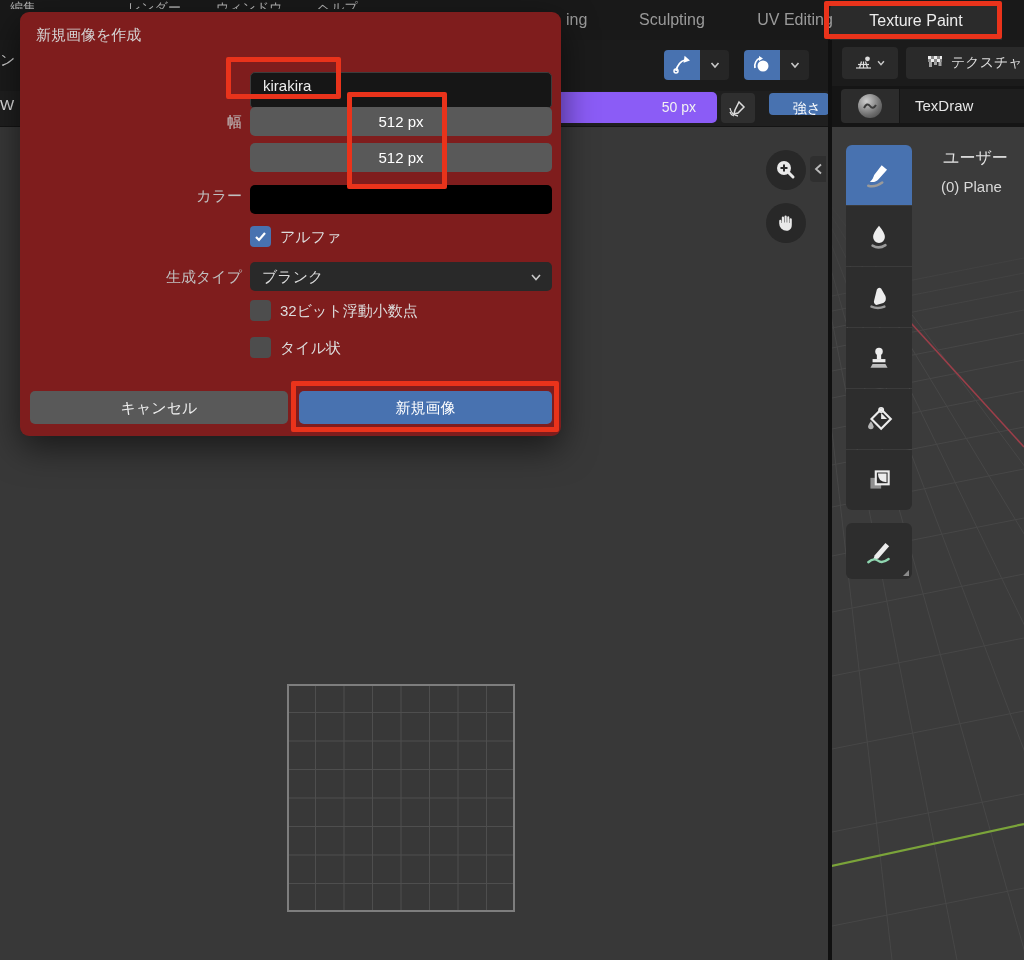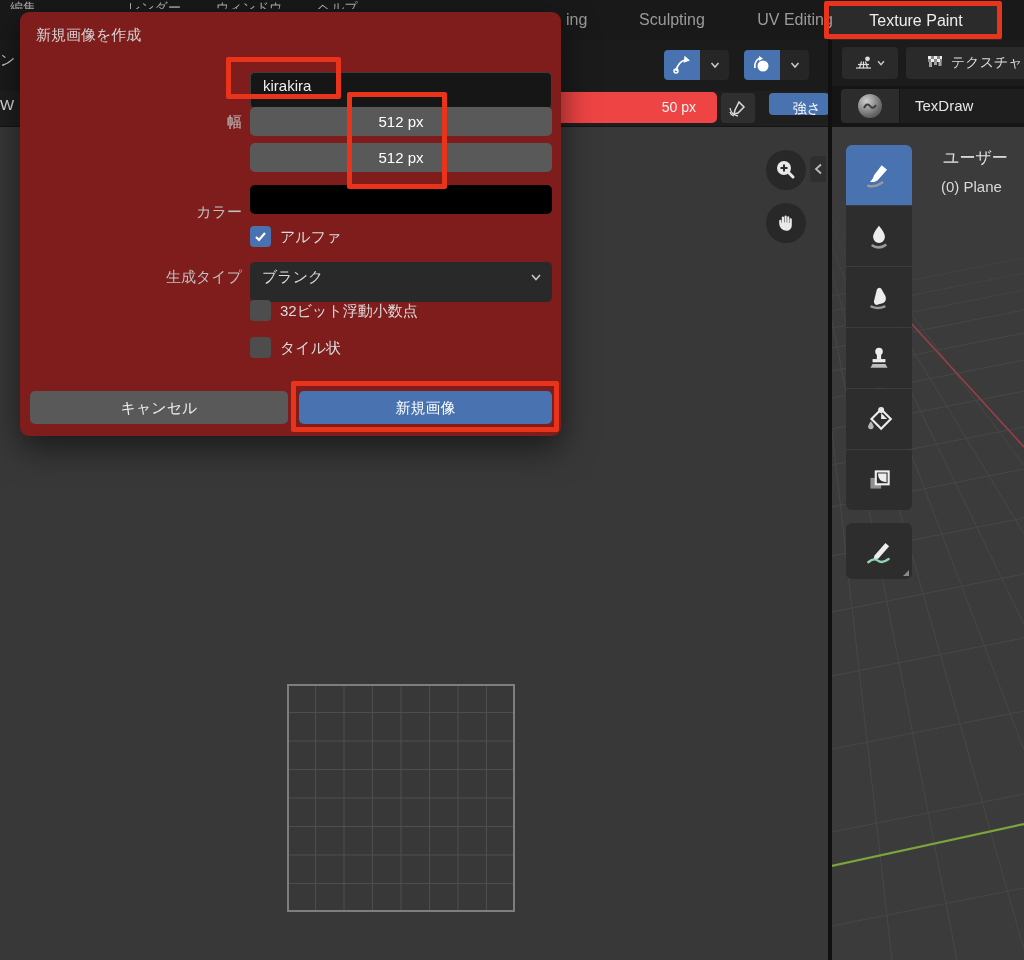--- a/index.html
+++ b/index.html
@@ -17,21 +17,21 @@
   .menu-frag { position:absolute; top:0; height:9px; overflow:hidden; color:#b5b5b5; font-size:13px; line-height:15px; }
   .wtab { position:absolute; top:0; height:40px; line-height:40px; font-size:16px; color:#9a9a9a; }
   #tab-active { top:2px; height:38px; line-height:38px; background:#2b2b2b; border-radius:8px 8px 0 0; color:#ececec; text-align:center; }
 
   
   #imged { left:0; top:40px; width:828px; height:920px; background:#383838; }
   #strip-a { left:0; top:40px; width:828px; height:51px; background:#1b1b1b; }
   #strip-b { left:0; top:91px; width:828px; height:36px; background:#1f1f1f; border-bottom:1px solid #141414; }
   .bluebtn { background:#4872b0; display:flex; align-items:center; justify-content:center; }
   .chevbtn { background:#262626; display:flex; align-items:center; justify-content:center; }
-  .slider { background:#ef4444; border-radius:5px; color:#f2f2f2; font-size:14px; }
+  .slider { background:#8b5cf6; border-radius:5px; color:#f2f2f2; font-size:14px; }
   #strength { background:#4872b0; border-radius:4px; color:#fff; font-size:14px; text-align:right; padding-right:8px; line-height:30px; }
   .gizmo { border-radius:50%; background:rgba(38,38,38,.88); display:flex; align-items:center; justify-content:center; }
   #collapse-tab { background:#2f2f2f; border-radius:4px 0 0 4px; display:flex; align-items:center; justify-content:center; }
   .edgefrag { color:#cfcfcf; font-size:15px; overflow:hidden; }
 
   
   #divider { left:828px; top:40px; width:4px; height:920px; background:#101010; }
   #rstrip-a { left:832px; top:40px; width:192px; height:46px; background:#1b1b1b; }
   #rstrip-b { left:832px; top:86px; width:192px; height:41px; background:#151515; }
   .hbtn { background:#2a2a2a; border-radius:4px; display:flex; align-items:center; justify-content:center; gap:4px; }
@@ -324,32 +324,32 @@
 
     <div class="dfield namefield" style="top:60px; height:37px;">
       <span>kirakira</span>
     </div>
 
     <div class="dlabel" style="top:95px; line-height:29px;">幅</div>
     <div class="dfield numfield" style="top:95px; height:29px;">512 px</div>
 
     <div class="dfield numfield" style="top:131px; height:29px;">512 px</div>
 
-    <div class="dlabel" style="top:185px; line-height:29px;">カラー</div>
+    <div class="dlabel" style="top:169px; line-height:29px;">カラー</div>
     <div class="dfield" id="colorfield" style="top:173px; height:29px;"></div>
 
     <div class="cb on" style="top:214px;">
       <svg width="13" height="13" viewBox="0 0 13 13">
           <polyline points="2,7 5,10 11,3" stroke="#ffffff" stroke-width="2.2" fill="none"></polyline>
         </svg>
     </div>
     <div class="cblabel" style="top:214px;">アルファ</div>
 
     <div class="dlabel" style="top:250px; line-height:29px;">生成タイプ</div>
-    <div class="dfield" id="gentype" style="top:250px; height:40px;">
+    <div class="dfield" id="gentype" style="top:250px; height:29px;">
       <span>ブランク</span>
       <svg width="12" height="12" viewBox="0 0 12 12" style="position:absolute; right:10px; top:9px;">
           <polyline points="2,4 6,8.5 10,4" stroke="#c8c8c8" stroke-width="1.6" fill="none"></polyline>
         </svg>
     </div>
 
     <div class="cb" style="top:288px;"></div>
     <div class="cblabel" style="top:288px;">32ビット浮動小数点</div>
 
     <div class="cb" style="top:325px;"></div>

